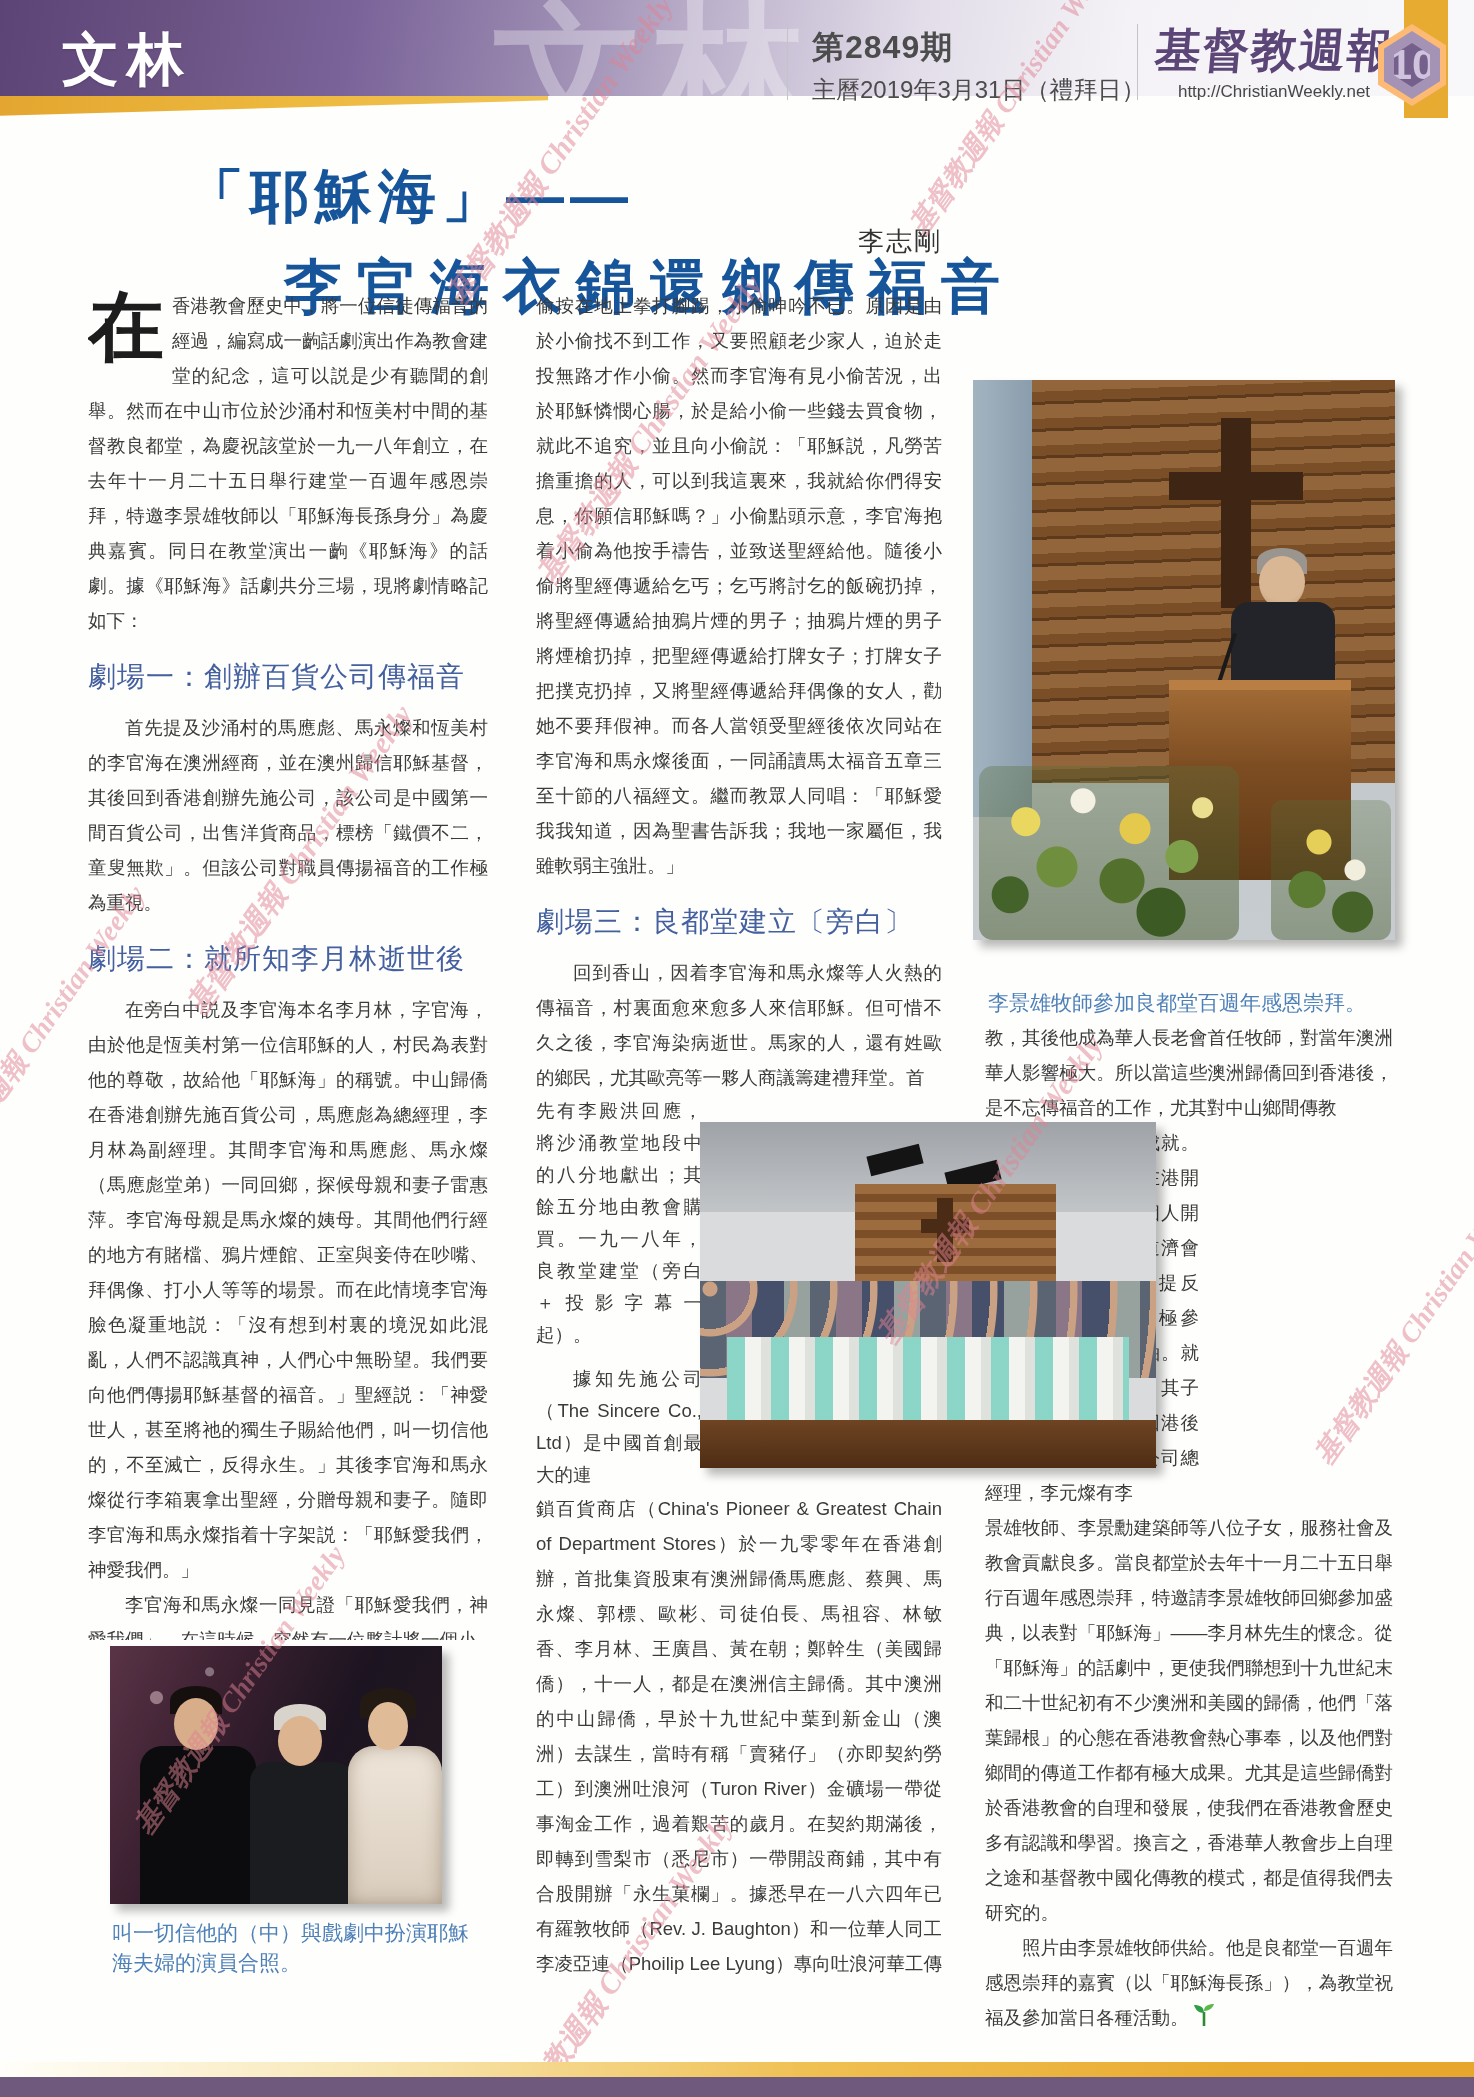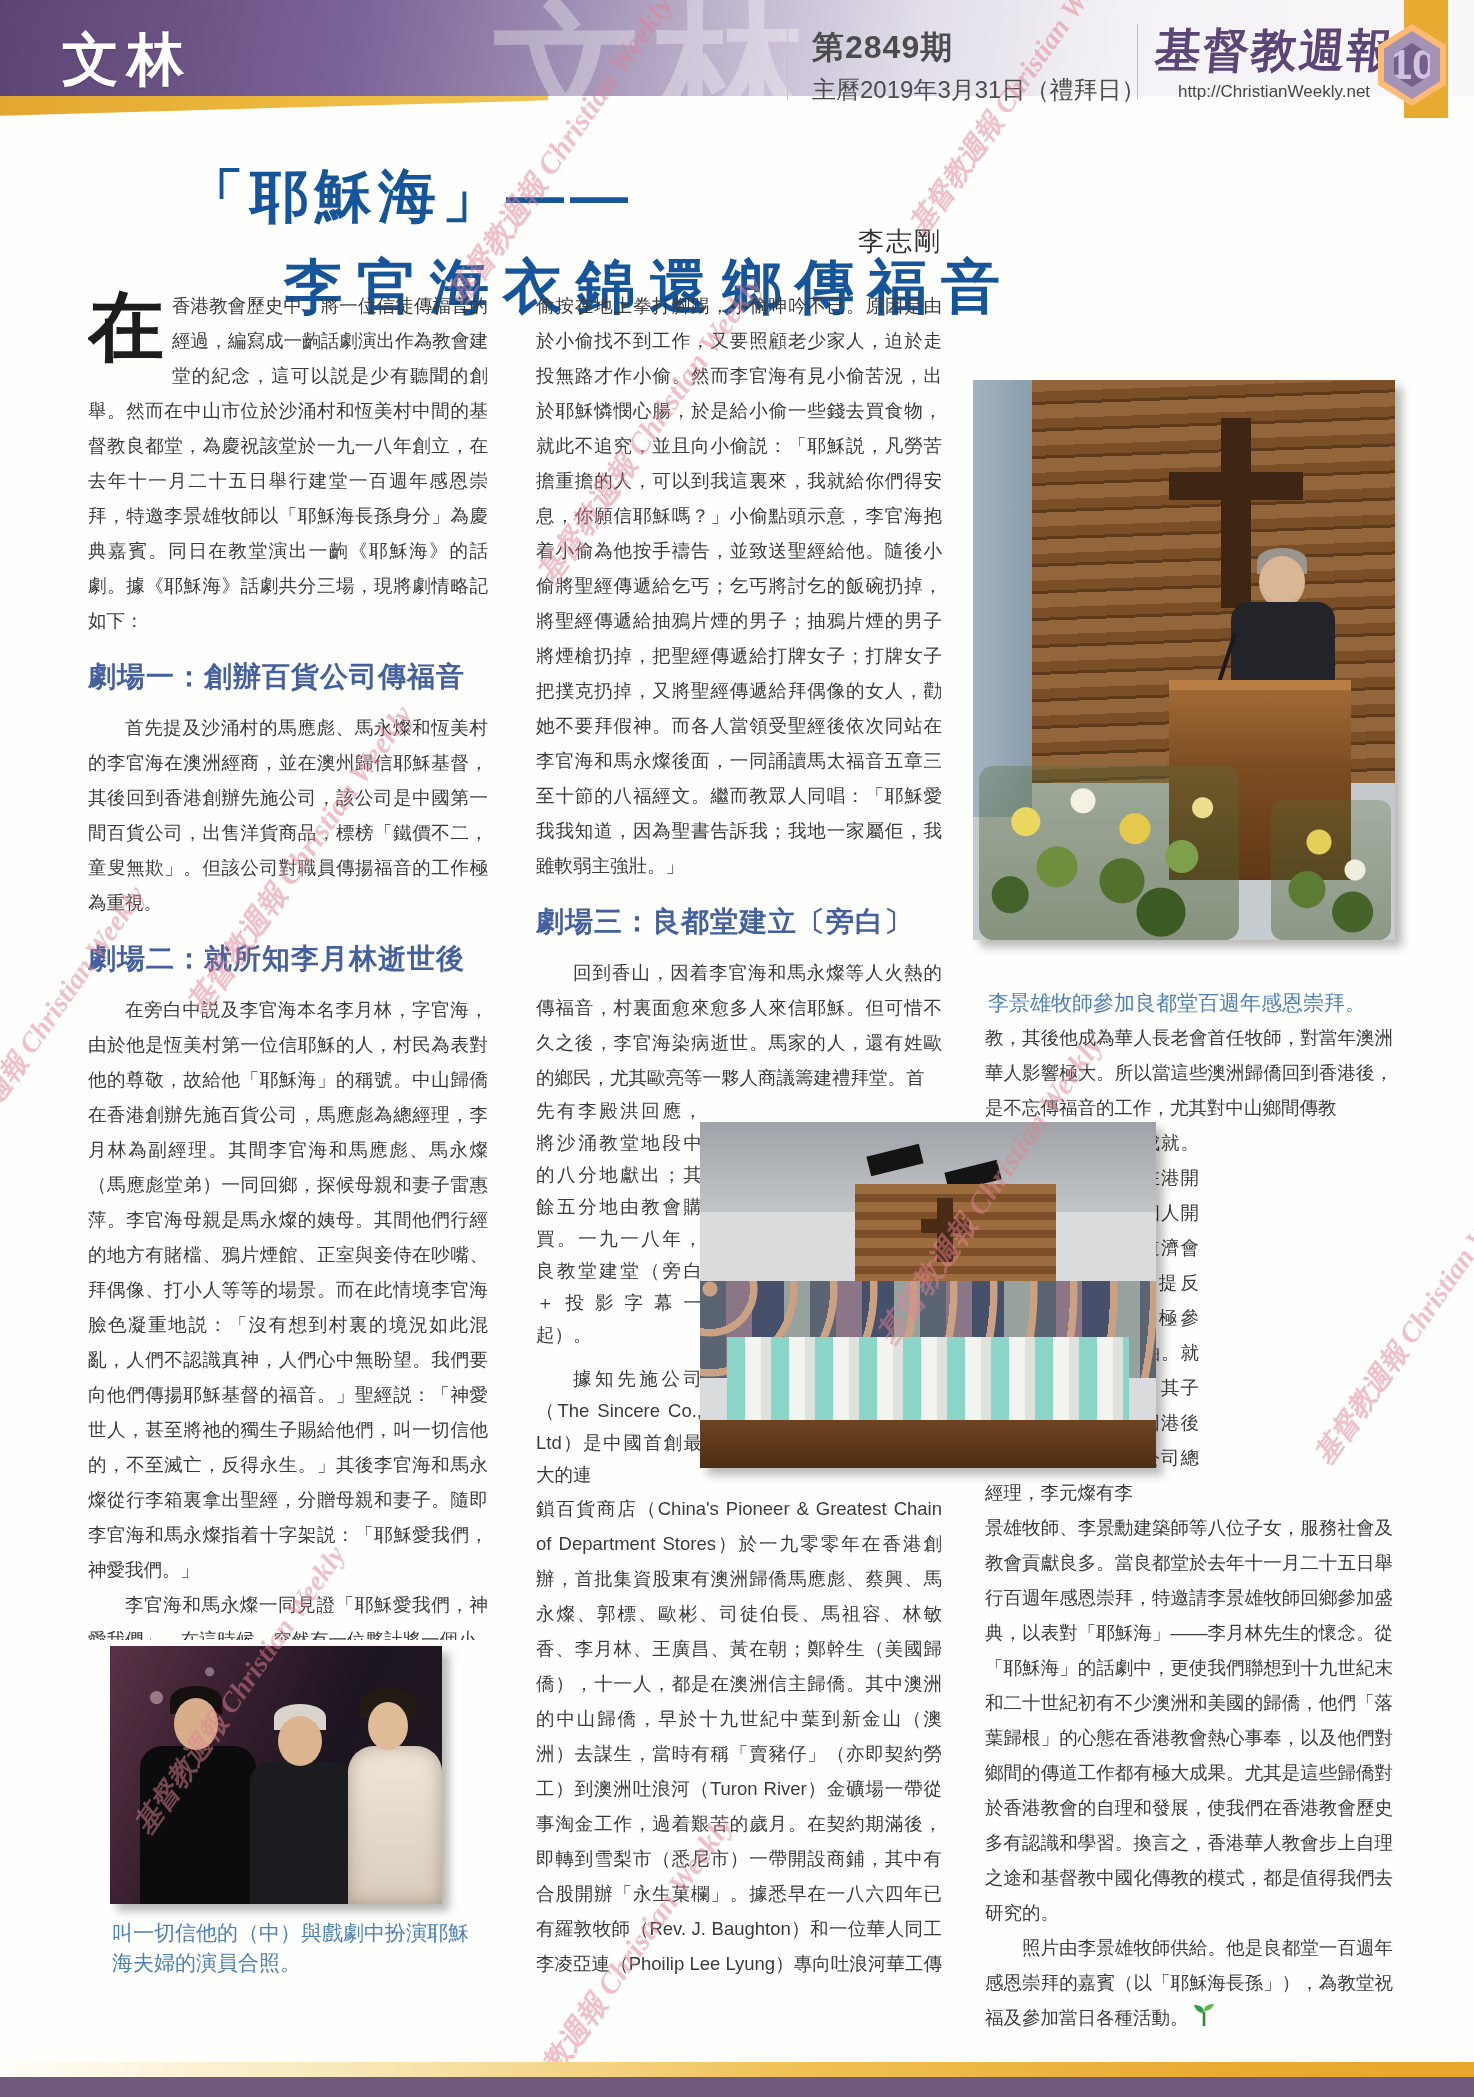--- a/index.html
+++ b/index.html
@@ -43,21 +43,21 @@
 
   
   .textcol { position:absolute; z-index:5; font-size:18.5px; line-height:35px; color:#3b3b3b;
     text-align:justify; text-justify:inter-ideograph; }
   .col1 { left:88px;  top:288px; width:400px; height:1352px; overflow:hidden; }
   .col2 { left:536px; top:288px; width:406px; height:1700px; overflow:hidden; }
   .col3 { left:985px; top:1020px; width:408px; height:1070px; overflow:hidden; }
   .textcol p { margin:0; }
   .ind { text-indent:2em; }
   .pgap { margin-top:28px; }
-  h2.section { font-size:28px; color:#44609f; font-weight:700; margin:20px 0 14px; letter-spacing:1px; line-height:38px; }
+  h2.section { font-size:28px; color:#44609f; font-weight:400; margin:20px 0 14px; letter-spacing:1px; line-height:38px; }
   .dropcap { float:left; font-size:76px; line-height:66px; padding:6px 8px 0 0; color:#1d1d1d; font-weight:600; }
   .c2narrow { width:166px; }
   .c2narrow p { line-height:32px; }
   .c3narrow { width:214px; margin-left:194px; }
   .sprout { display:inline-block; vertical-align:-3px; margin-left:4px; }
 
   
   .caption { position:absolute; z-index:6; font-size:21px; color:#4e80b8; line-height:30px; }
   .cap1 { left:988px; top:988px; width:412px; }
   .cap3 { left:112px; top:1918px; width:370px; }

